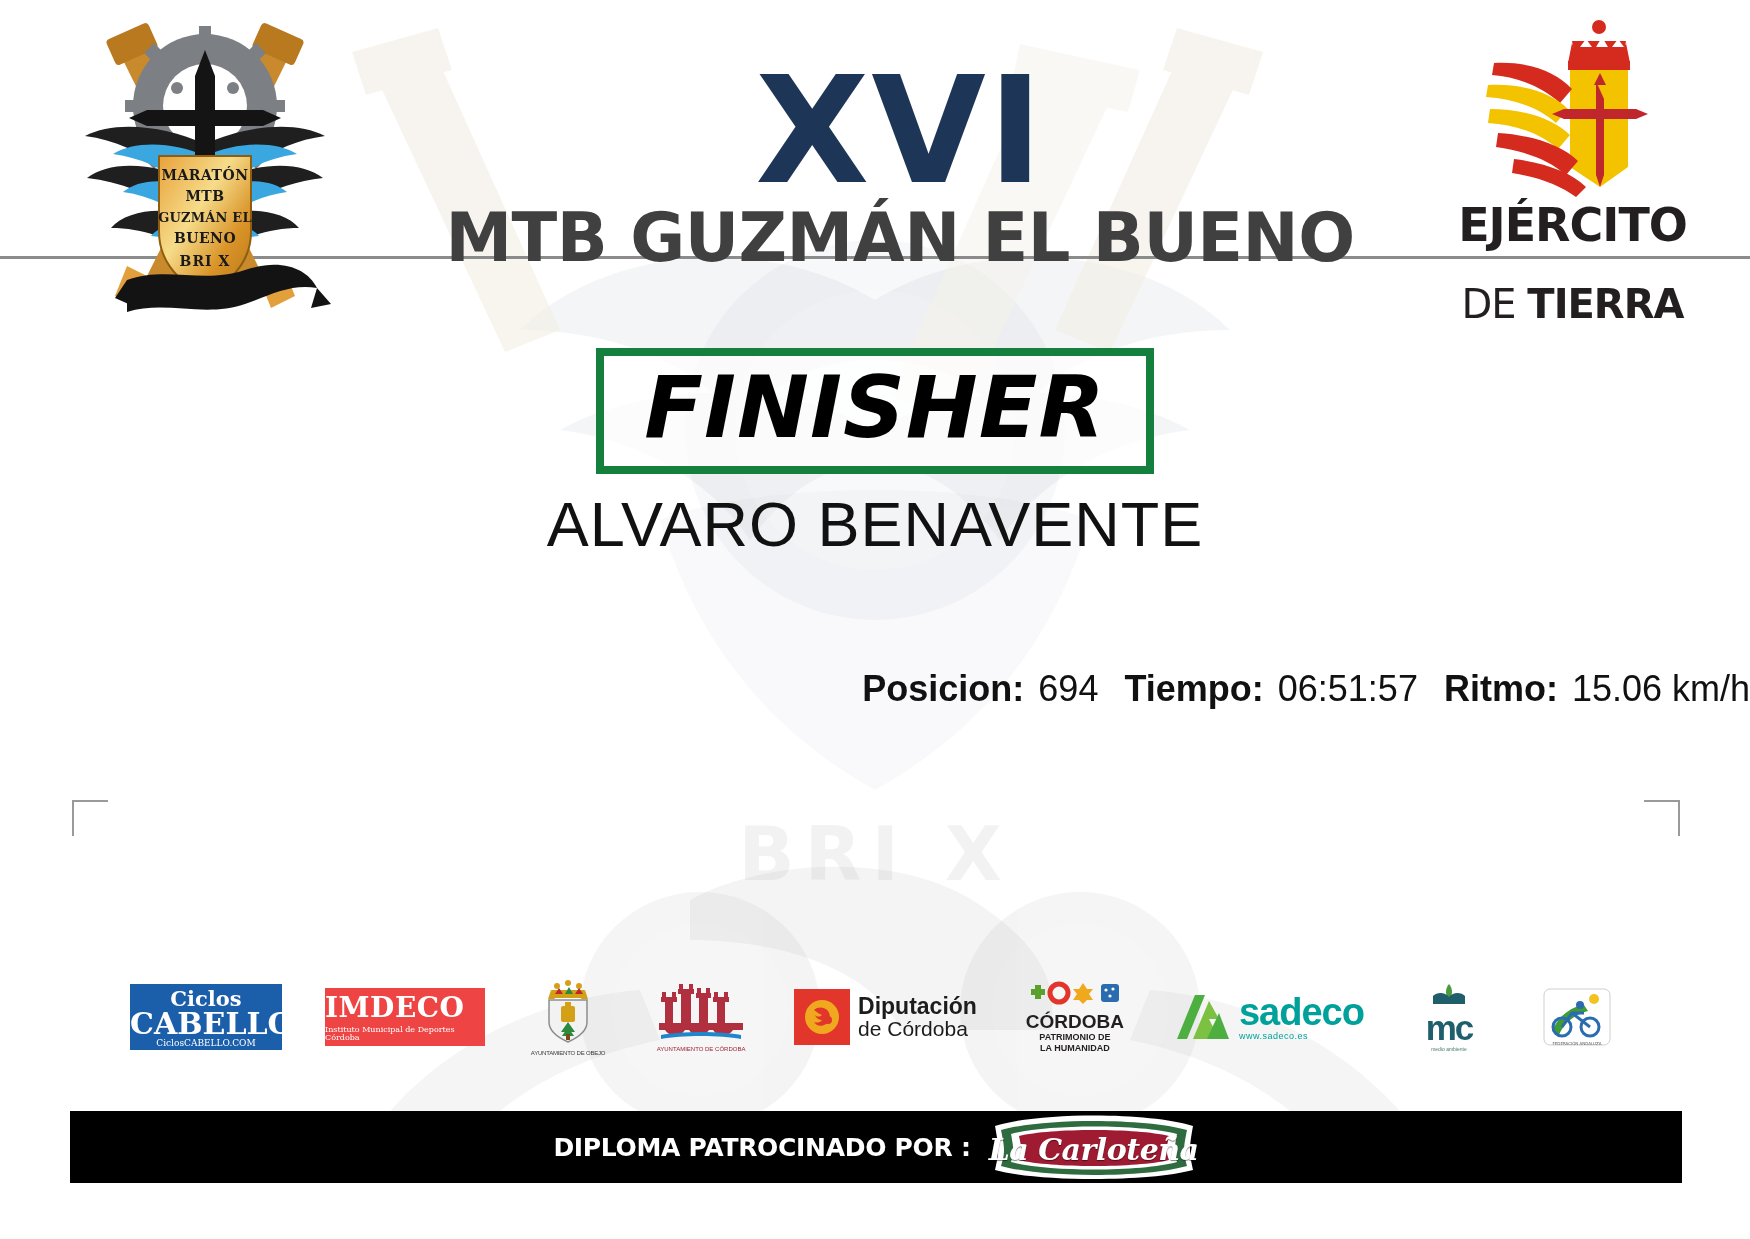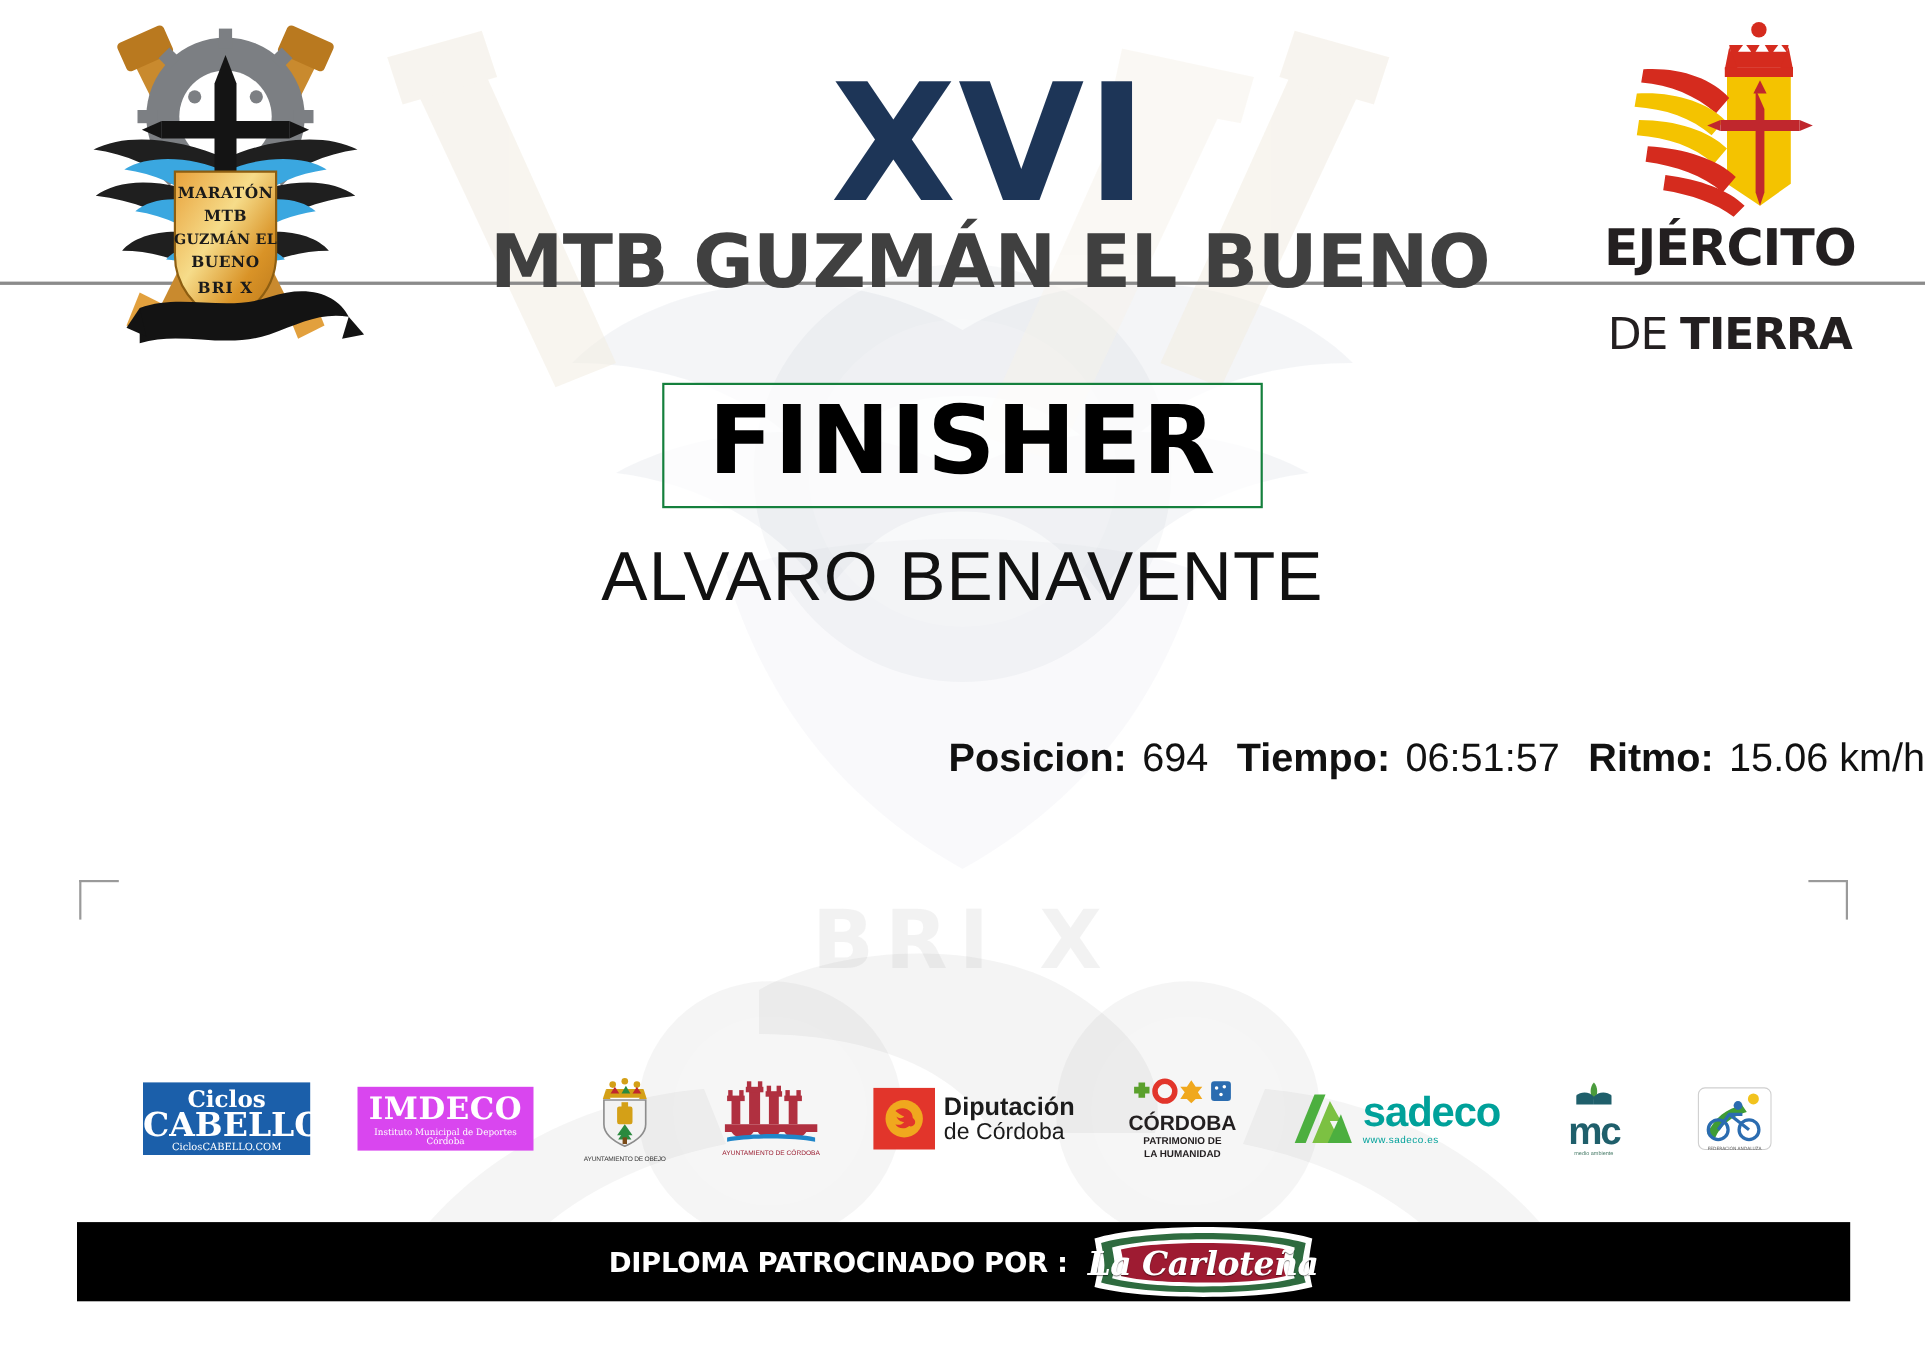--- a/index.html
+++ b/index.html
@@ -106,23 +106,24 @@
 
   
   .finisher-wrap {
     position: absolute;
     left: 0; top: 348px;
     width: 1750px;
     text-align: center;
   }
   .finisher-box {
     display: inline-block;
-    border: 2px solid #15803d;
+    border: 8px solid #15803d;
     background: rgba(255,255,255,0.72);
     padding: 6px 40px 14px 40px;
+    font-style: italic;
   }
   .finisher-text {
     font-family: "DejaVu Sans", sans-serif;
     font-weight: bold;
     font-size: 86px;
     line-height: 1.05;
     letter-spacing: 1px;
     color: #000000;
   }
 
@@ -185,25 +186,24 @@
     padding: 4px 0 2px 0;
     text-align: center;
     font-family: "DejaVu Serif", serif;
     line-height: 1.0;
   }
   .sp-cabello .c1 { font-size: 21px; font-weight: bold; }
   .sp-cabello .c2 { font-size: 30px; font-weight: bold; letter-spacing: 0px; }
   .sp-cabello .c3 { font-size: 9px; letter-spacing: 0px; }
 
   .sp-imdeco {
-    background: #d946ef;
+    background: #ef4444;
     color: #ffffff;
     width: 160px;
     padding: 6px 0 4px 0;
-    text-align: center;
     font-family: "DejaVu Serif", serif;
     line-height: 1.0;
   }
   .sp-imdeco .i1 { font-size: 28px; font-weight: bold; letter-spacing: 0.5px; }
   .sp-imdeco .i2 { font-size: 8px; margin-top: 4px; }
 
   .sp-ayto { width: 80px; text-align: center; }
   .sp-ayto .cap { font-size: 6px; color: #3a3a3a; margin-top: 2px; letter-spacing: -0.2px; }
 
   .sp-cordoba-city { width: 100px; text-align: center; }

